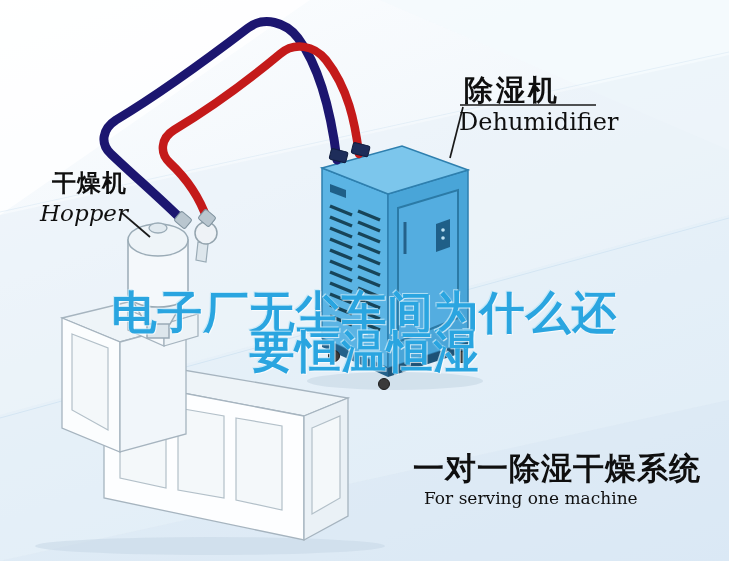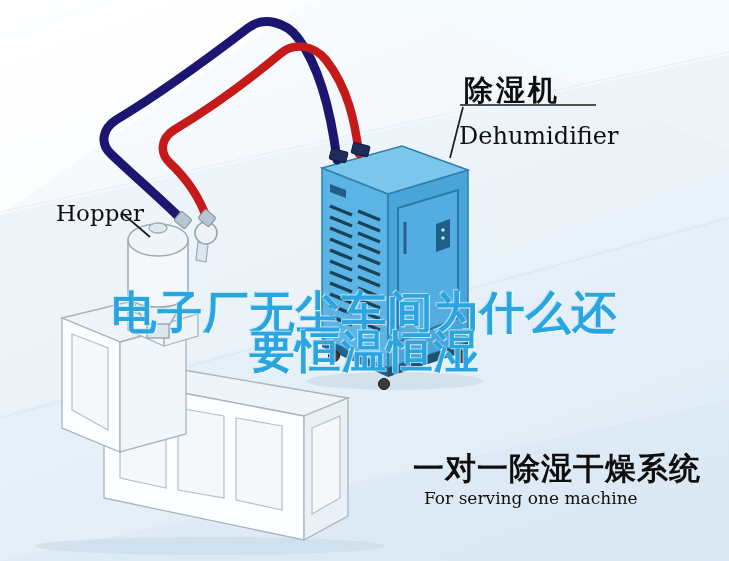--- a/index.html
+++ b/index.html
@@ -10,23 +10,23 @@
     position:relative; width:729px; height:561px; overflow:hidden;
     background:linear-gradient(160deg,#fdfeff 0%, #f0f6fb 45%, #e1edf8 100%);
   }
   svg.scene { position:absolute; left:0; top:0; width:729px; height:561px; }
 
   .label { position:absolute; color:var(--label-text,#0f0f0f); line-height:1.1; white-space:nowrap; }
   .cn { font-weight:bold; }
   .en { font-family:"DejaVu Serif","Liberation Serif",serif; }
 
   .dehum-cn { left:464px; top:75px;  font-size:29px; letter-spacing:3px; }
-  .dehum-en { left:459px; top:123px; font-size:24px; }
+  .dehum-en { left:459px; top:109px; font-size:24px; }
   .hopper-cn{ left:52px;  top:170px; font-size:24px; letter-spacing:1px; }
-  .hopper-en{ left:56px;  top:201px; font-size:23px; }
+  .hopper-en{ left:40px;  top:201px; font-size:23px;font-style:italic; }
 
   .watermark {
     position:absolute; left:0; width:729px; text-align:center;
     color:var(--watermark-blue,#2aa5e0); font-weight:bold; letter-spacing:1px;
     text-shadow:1px 1px 0 rgba(255,255,255,.65), -1px -1px 0 rgba(190,230,248,.8), 0 0 2px rgba(255,255,255,.5);
   }
   .wm1 { top:237px; font-size:45px;margin-top:46px; }
   .wm2 { top:286px; font-size:45px;margin-top:36px; }
 
   .cap-cn { left:413px; top:451px; font-size:31px; letter-spacing:1px; }
@@ -126,20 +126,21 @@
     <rect x="200" y="212" width="14" height="12" rx="2" transform="rotate(40 207 218)" fill="#b9c6cf" stroke="#7f929e"></rect>
 
     <line class="leader" x1="460" y1="105" x2="596" y2="105"></line>
     <line class="leader" x1="463" y1="107" x2="450" y2="158"></line>
     <line class="leader" x1="122" y1="213" x2="150" y2="237"></line>
   </svg>
 
   <div class="label cn dehum-cn">除湿机</div>
   <div class="label en dehum-en">Dehumidifier</div>
 
+  <div class="label cn hopper-cn">干燥机</div>
   <div class="label en hopper-en">Hopper</div>
 
   <div class="watermark wm1">电子厂无尘车间为什么还</div>
   <div class="watermark wm2">要恒温恒湿</div>
 
   <div class="label cn cap-cn">一对一除湿干燥系统</div>
   <div class="label en cap-en">For serving one machine</div>
 
 </div>
 

